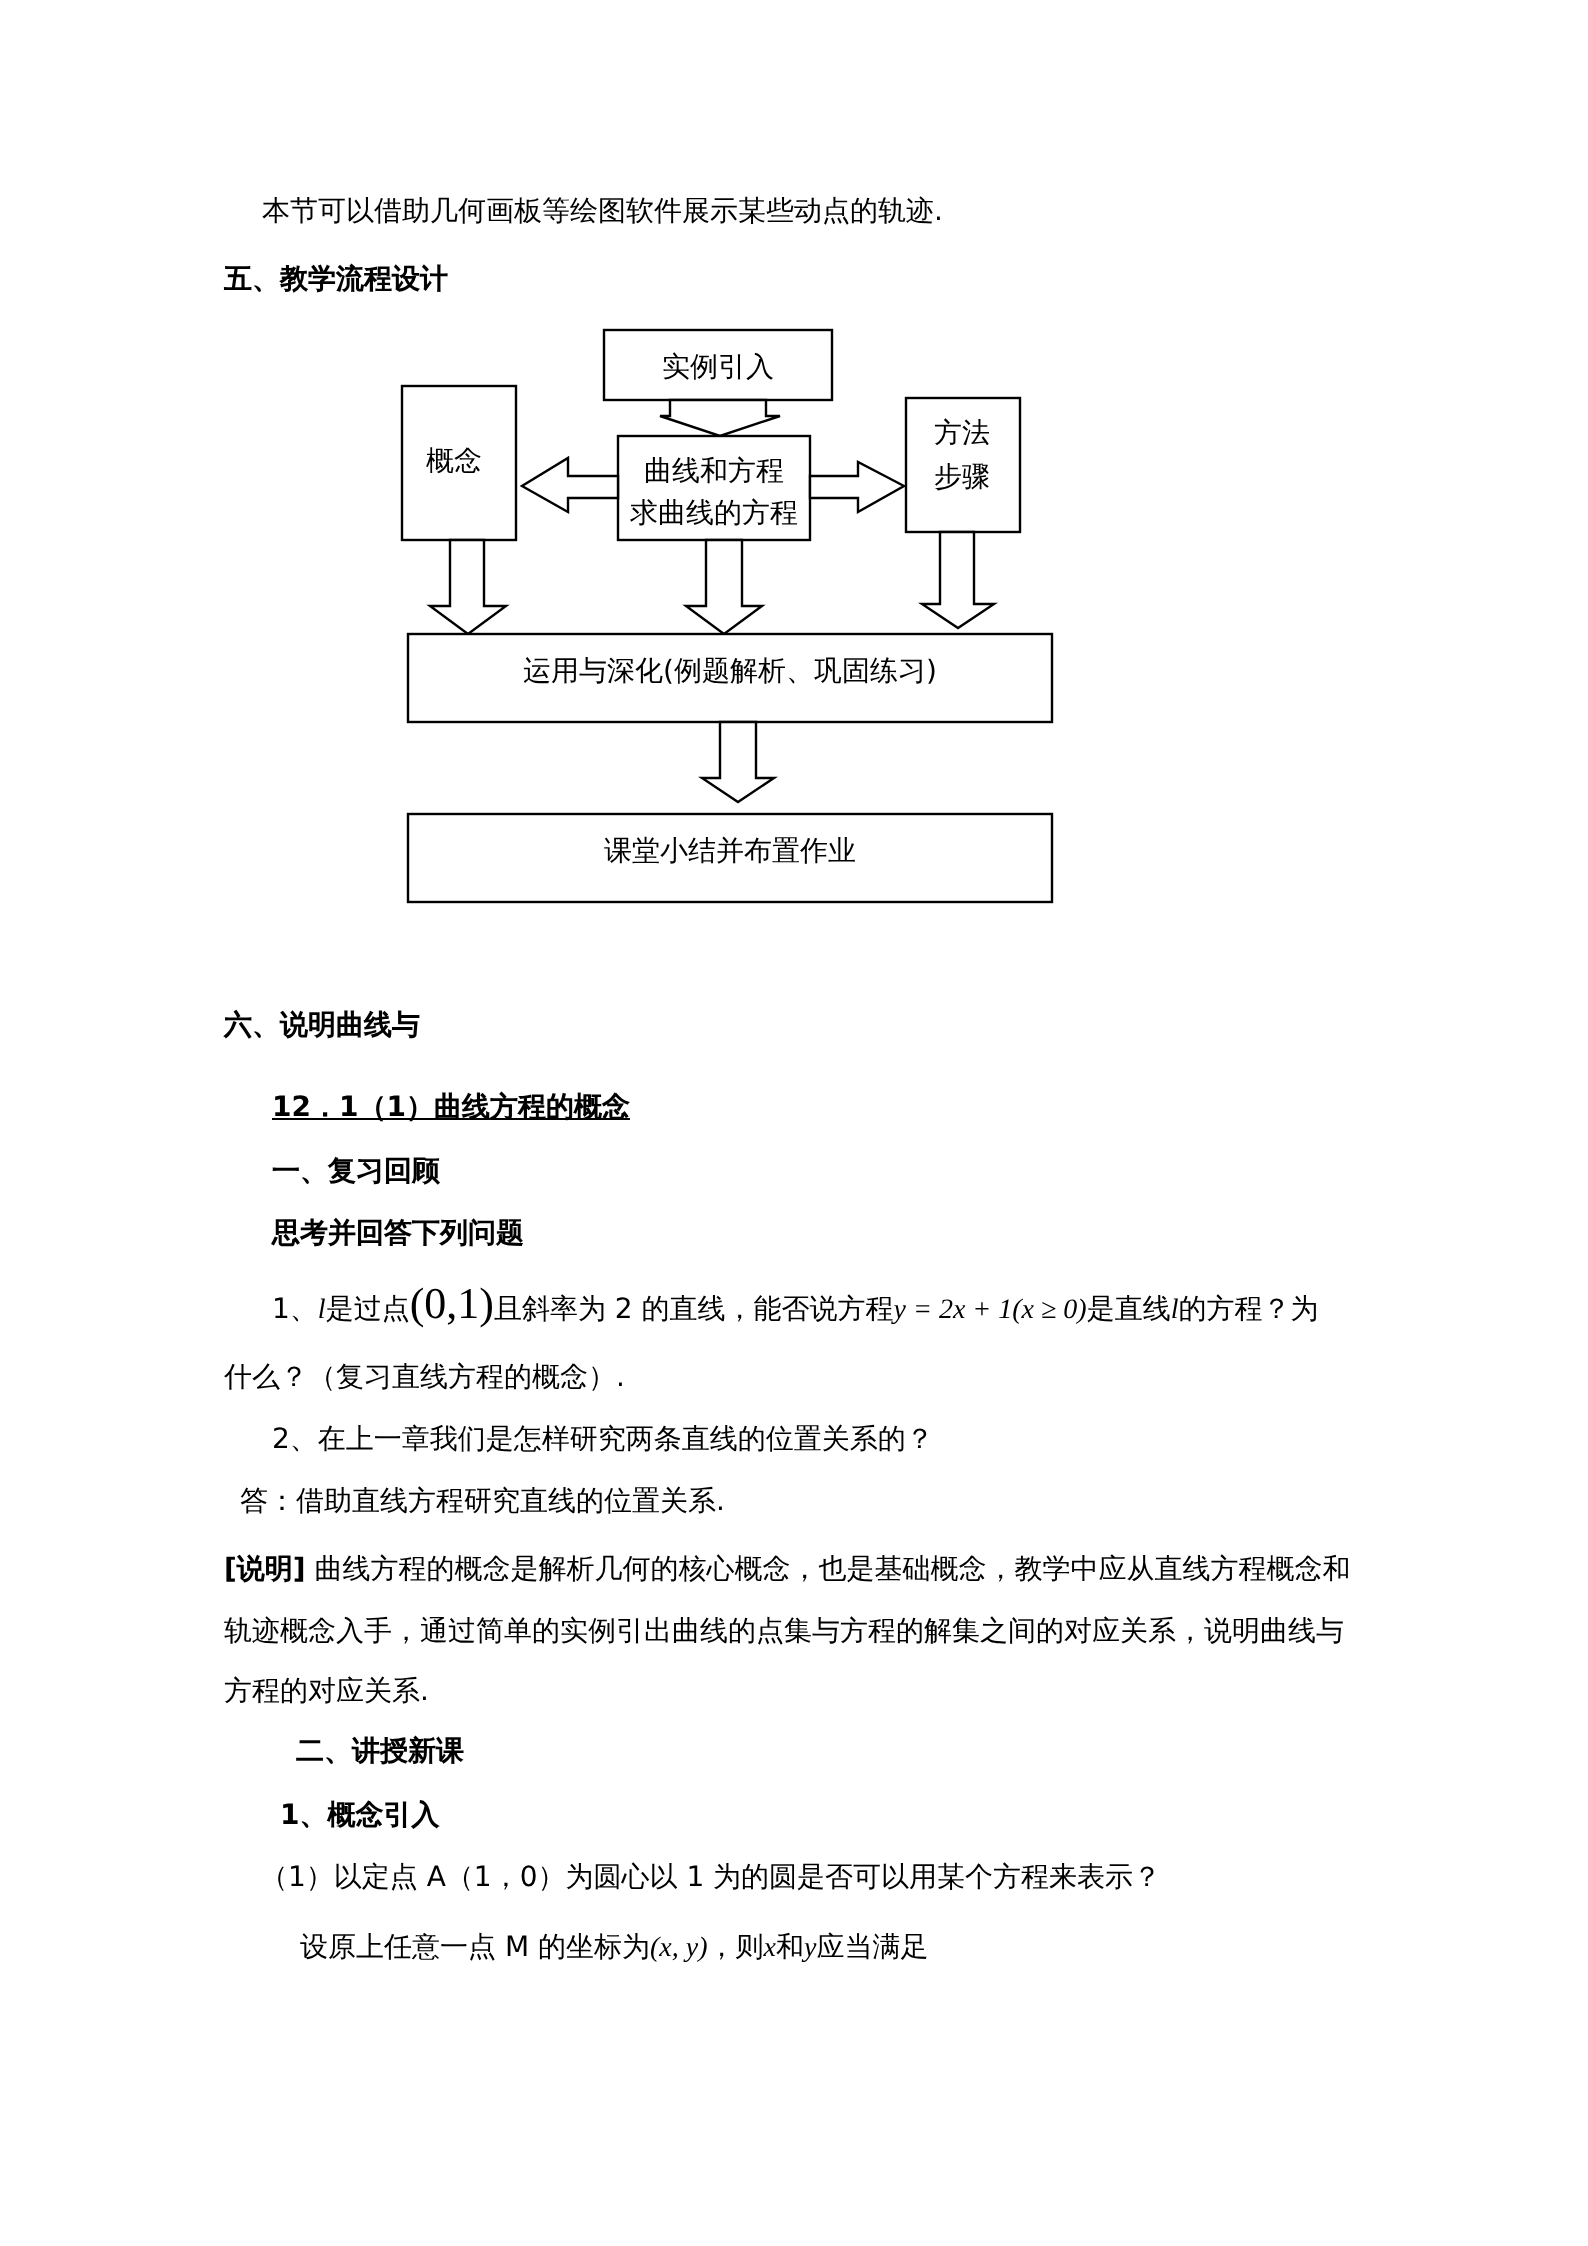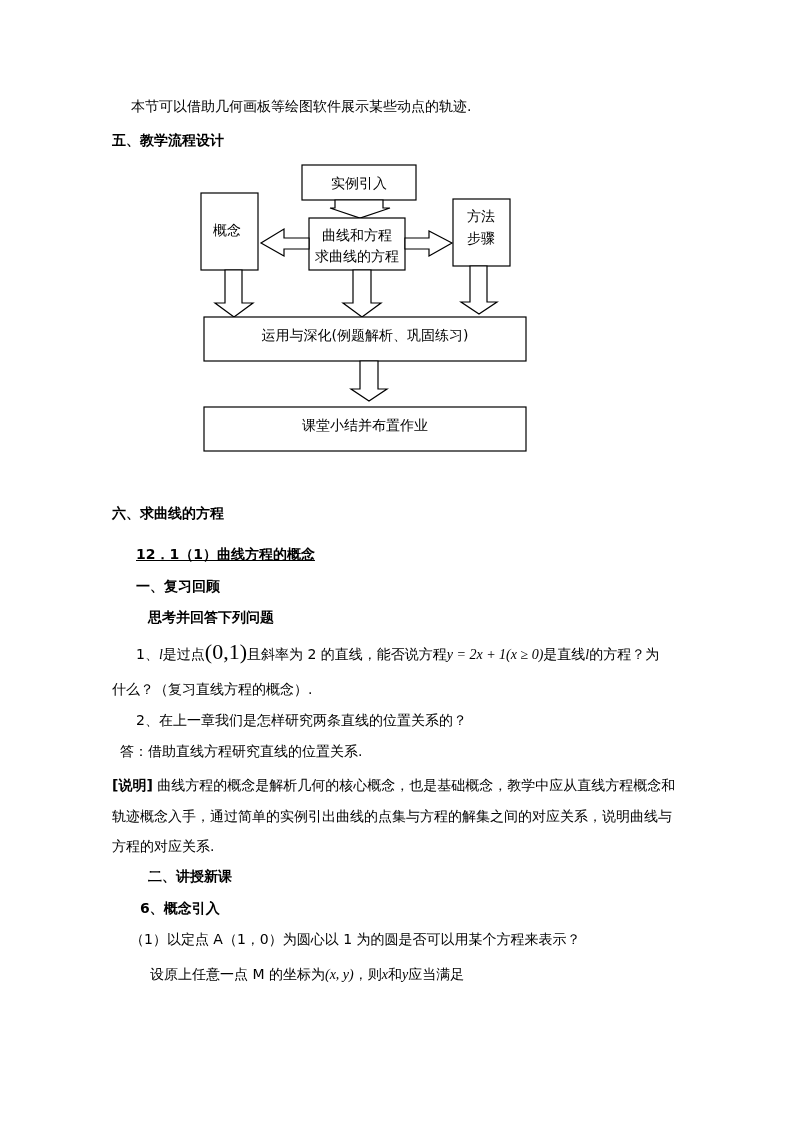--- a/index.html
+++ b/index.html
@@ -50,38 +50,38 @@
     <text x="227" y="235" text-anchor="middle">概念</text>
     <text x="357" y="240" text-anchor="middle">曲线和方程</text>
     <text x="357" y="261" text-anchor="middle">求曲线的方程</text>
     <text x="481" y="221" text-anchor="middle">方法</text>
     <text x="481" y="243" text-anchor="middle">步骤</text>
     <text x="365" y="340" text-anchor="middle">运用与深化(例题解析、巩固练习)</text>
     <text x="365" y="430" text-anchor="middle">课堂小结并布置作业</text>
   </g>
 </svg>
 
-<div class="line bold" style="left:112px; top:504px;">六、求曲线的方程</div>
+<div class="line bold" style="left:112px; top:504px;">六、说明曲线与</div>
 <div class="line bold" style="left:136px; top:545px;text-decoration:underline;">12．1（1）曲线方程的概念</div>
 <div class="line bold" style="left:136px; top:577px;">一、复习回顾</div>
-<div class="line bold" style="left:136px; top:608px;margin-left:12px;">思考并回答下列问题</div>
+<div class="line bold" style="left:136px; top:608px;">思考并回答下列问题</div>
 
 <div class="line" style="left:136px; top:643px;">
   <span>1、</span><span class="it">l</span><span>是过点</span><span class="big">(0,1)</span><span>且斜率为 2 的直线，能否说方程</span><span class="it">y = 2x + 1(x ≥ 0)</span><span>是直线</span><span class="it">l</span><span>的方程？为</span>
 </div>
 <div class="line" style="left:112px; top:680px;">什么？（复习直线方程的概念）.</div>
 <div class="line" style="left:136px; top:711px;">2、在上一章我们是怎样研究两条直线的位置关系的？</div>
 <div class="line" style="left:120px; top:742px;">答：借助直线方程研究直线的位置关系.</div>
 
 <div class="line" style="left:112px; top:776px;">
   <span class="bold">[说明]</span>
   <span>曲线方程的概念是解析几何的核心概念，也是基础概念，教学中应从直线方程概念和</span>
 </div>
 <div class="line" style="left:112px; top:807px;">轨迹概念入手，通过简单的实例引出曲线的点集与方程的解集之间的对应关系，说明曲线与</div>
 <div class="line" style="left:112px; top:837px;">方程的对应关系.</div>
 
 <div class="line bold" style="left:148px; top:867px;">二、讲授新课</div>
-<div class="line bold" style="left:140px; top:899px;">6、概念引入</div>
+<div class="line bold" style="left:140px; top:899px;">1、概念引入</div>
 <div class="line" style="left:130px; top:930px;">（1）以定点 A（1，0）为圆心以 1 为的圆是否可以用某个方程来表示？</div>
 
 <div class="line" style="left:150px; top:965px;">
   <span>设原上任意一点 M 的坐标为</span><span class="it">(x, y)</span><span>，则</span><span class="it">x</span><span>和</span><span class="it">y</span><span>应当满足</span>
 </div>
 
 </body></html>

